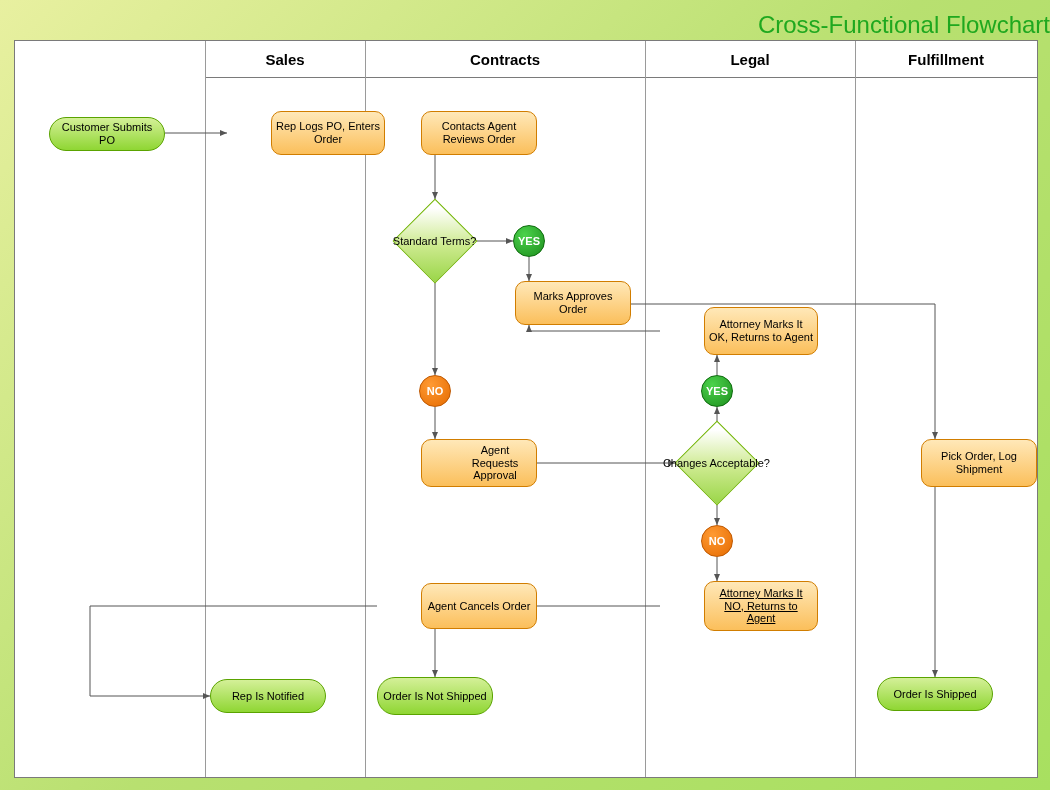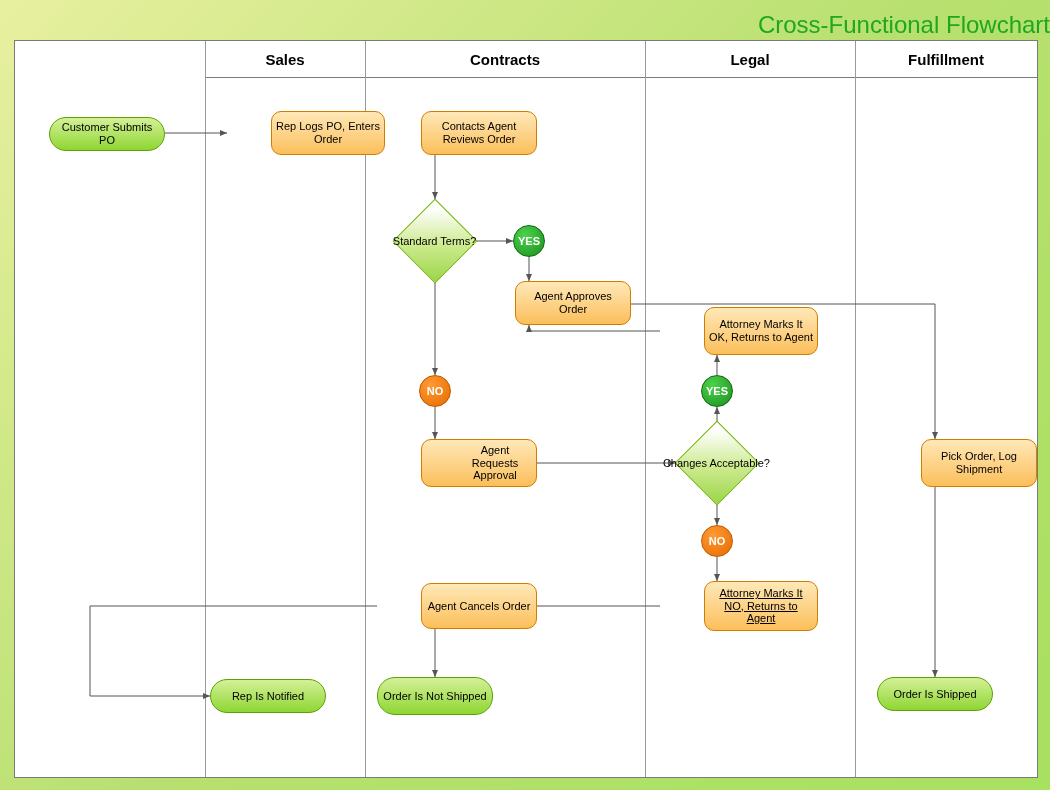--- a/index.html
+++ b/index.html
@@ -86,21 +86,21 @@
     <div class="node process" style="left:212px;top:70px;width:114px;height:44px;">Rep Logs PO, Enters Order</div>
 
     <div class="node process" style="left:362px;top:70px;width:116px;height:44px;">Contacts Agent Reviews Order</div>
 
     <div class="node decision" style="left:390px;top:170px;width:60px;height:60px;">
         <span>Standard Terms?</span>
       </div>
 
     <div class="circle yes" style="left:498px;top:184px;">YES</div>
 
-    <div class="node process" style="left:456px;top:240px;width:116px;height:44px;">Agent Approves Order</div>
+    <div class="node process" style="left:456px;top:240px;width:116px;height:44px;">Marks Approves Order</div>
 
     <div class="circle no" style="left:404px;top:334px;">NO</div>
 
     <div class="node process" style="left:362px;top:398px;width:116px;height:48px;padding-left:36px;">Agent Requests Approval</div>
 
     <div class="node process" style="left:645px;top:266px;width:114px;height:48px;">Attorney Marks It OK, Returns to Agent</div>
 
     <div class="circle yes" style="left:686px;top:334px;">YES</div>
 
     <div class="node decision" style="left:672px;top:392px;width:60px;height:60px;">

